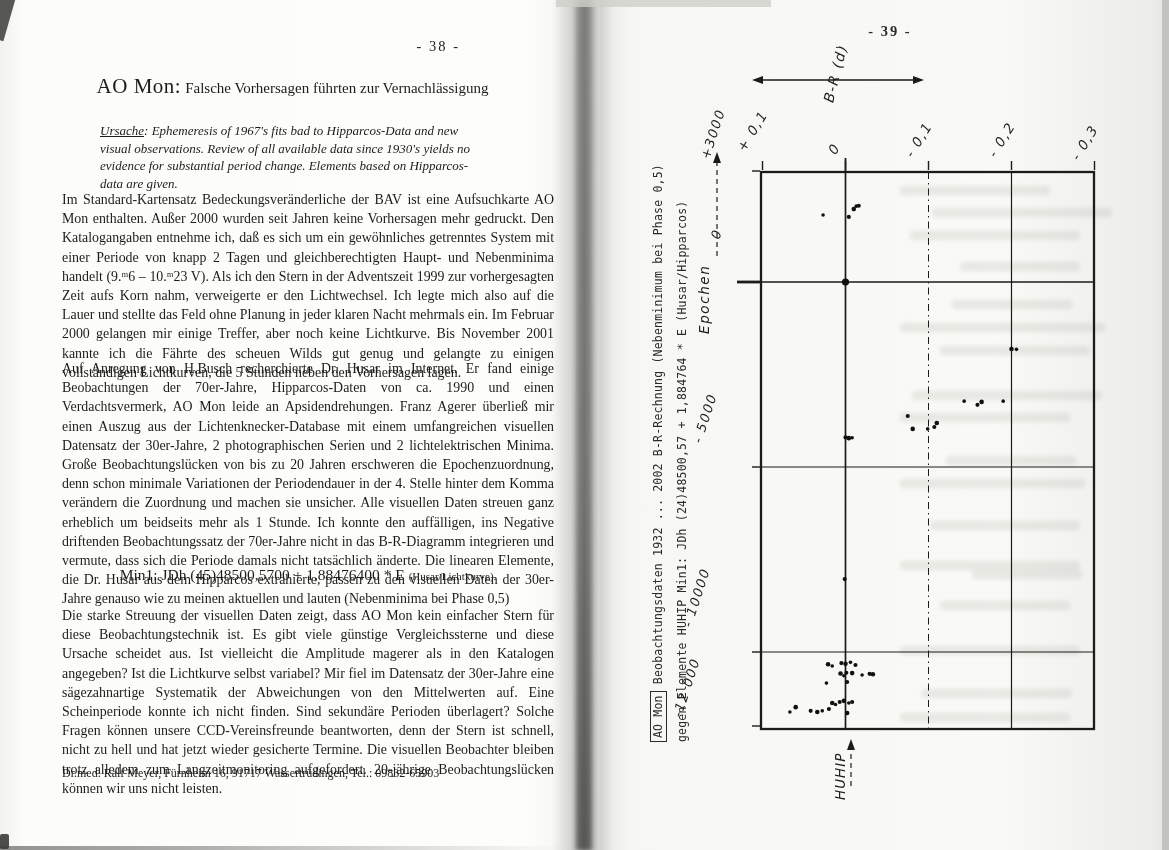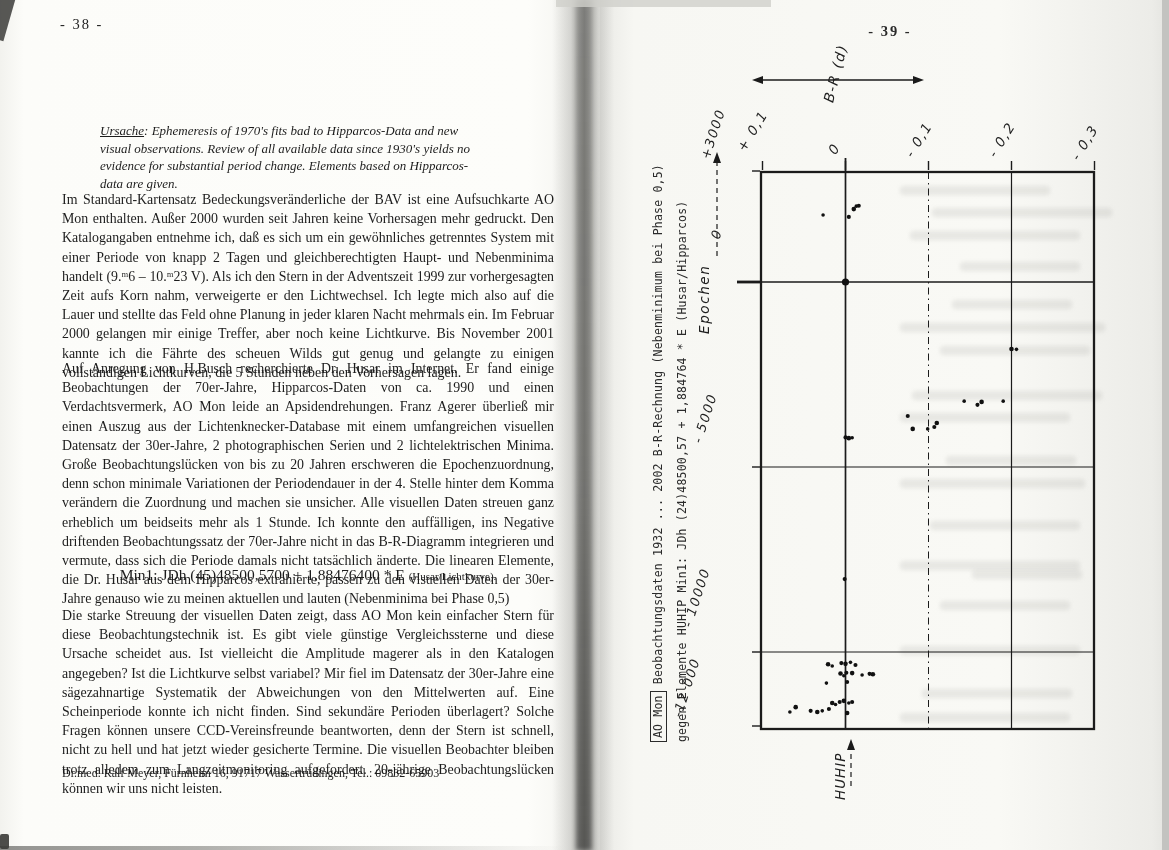--- a/index.html
+++ b/index.html
@@ -4,21 +4,21 @@
 <style>
   html,body{margin:0;padding:0;}
   body{width:1169px;height:850px;overflow:hidden;background:#d6d6d3;position:relative;
        font-family:"Liberation Serif",serif;color:#1c1c1c;}
   .spread{position:absolute;inset:0;}
   .page{position:absolute;top:0;height:850px;}
   .page-left{left:0;width:600px;background:linear-gradient(90deg,#f2f2ee 0%,#fcfcf9 4%,#fdfdfa 88%,#efefeb 100%);}
   .page-right{left:600px;width:569px;background:linear-gradient(90deg,#e9e9e5 0%,#f7f7f3 6%,#f9f9f5 70%,#ececе8 97%,#e3e3df 100%);}
   .page-right{background:linear-gradient(90deg,#e9e9e5 0%,#f7f7f3 6%,#f9f9f5 70%,#ececE8 97%,#e3e3df 100%);}
   .pagenum{position:absolute;font-size:14.5px;letter-spacing:2px;color:#222;}
-  .pagenum-left{top:16px;left:60px;width:400px;text-align:left;}
+  .pagenum-left{top:38px;left:60px;width:400px;text-align:right;}
   .pagenum-right{top:23px;left:230px;width:120px;text-align:center;font-weight:bold;color:#2a2a2a;}
   .title{position:absolute;top:74px;left:40px;width:505px;text-align:center;white-space:nowrap;}
   .title .star{font-size:21px;letter-spacing:.5px;}
   .title .rest{font-size:15px;}
   .abstract{position:absolute;top:122px;left:100px;width:375px;font-style:italic;font-size:13px;line-height:17.5px;text-align:left;}
   .abstract .abslabel{text-decoration:underline;}
   .body-par{position:absolute;left:62px;width:492px;font-size:13.9px;line-height:19.2px;text-align:justify;margin:0;}
   #par1{top:190px;}
   #par2{top:359px;}
   #par3{top:606px;}
@@ -51,23 +51,27 @@
   .art-topstrip{position:absolute;left:556px;top:0;width:215px;height:7px;background:#cfcfcb;opacity:.8;}
 </style>
 </head>
 <body>
 
 <div class="spread">
 
   <div class="page page-left">
     <div class="pagenum pagenum-left">- 38 -</div>
 
+    <div class="title">
+      <span class="star">AO Mon:</span>
+      <span class="rest">Falsche Vorhersagen führten zur Vernachlässigung</span>
+    </div>
 
     <div class="abstract">
-      <span class="abslabel">Ursache</span><span>: Ephemeresis of 1970's fits bad to Hipparcos-Data and new visual observations. Review of all available data since 1930's yields no evidence for substantial period change. Elements based on Hipparcos-data are given.</span>
+      <span class="abslabel">Ursache</span><span>: Ephemeresis of 1967's fits bad to Hipparcos-Data and new visual observations. Review of all available data since 1930's yields no evidence for substantial period change. Elements based on Hipparcos-data are given.</span>
     </div>
 
     <p class="body-par" id="par1">Im Standard-Kartensatz Bedeckungsveränderliche der BAV ist eine Aufsuchkarte AO Mon enthalten. Außer 2000 wurden seit Jahren keine Vorhersagen mehr gedruckt. Den Katalogangaben entnehme ich, daß es sich um ein gewöhnliches getrenntes System mit einer Periode von knapp 2 Tagen und gleichberechtigten Haupt- und Nebenminima handelt (9.ᵐ6 – 10.ᵐ23 V). Als ich den Stern in der Adventszeit 1999 zur vorhergesagten Zeit aufs Korn nahm, verweigerte er den Lichtwechsel. Ich legte mich also auf die Lauer und stellte das Feld ohne Planung in jeder klaren Nacht mehrmals ein. Im Februar 2000 gelangen mir einige Treffer, aber noch keine Lichtkurve. Bis November 2001 kannte ich die Fährte des scheuen Wilds gut genug und gelangte zu einigen vollständigen Lichtkurven, die 5 Stunden neben den Vorhersagen lagen.</p>
     <p class="body-par" id="par2">Auf Anregung von H.Busch recherchierte Dr. Husar im Internet. Er fand einige Beobachtungen der 70er-Jahre, Hipparcos-Daten von ca. 1990 und einen Verdachtsvermerk, AO Mon leide an Apsidendrehungen. Franz Agerer überließ mir einen Auszug aus der Lichtenknecker-Database mit einem umfangreichen visuellen Datensatz der 30er-Jahre, 2 photographischen Serien und 2 lichtelektrischen Minima. Große Beobachtungslücken von bis zu 20 Jahren erschweren die Epochenzuordnung, denn schon minimale Variationen der Periodendauer in der 4. Stelle hinter dem Komma verändern die Zuordnung und machen sie unsicher. Alle visuellen Daten streuen ganz erheblich um beidseits mehr als 1 Stunde. Ich konnte den auffälligen, ins Negative driftenden Beobachtungssatz der 70er-Jahre nicht in das B-R-Diagramm integrieren und vermute, dass sich die Periode damals nicht tatsächlich änderte. Die linearen Elemente, die Dr. Husar aus dem Hipparcos extrahierte, passen zu den visuellen Daten der 30er-Jahre genauso wie zu meinen aktuellen und lauten (Nebenminima bei Phase 0,5)</p>
 
     <div class="formula">
       <span>Min1: JDh (45)48500,5700 + 1,88476400 * E </span><span class="small">(Husar/Lichtkurve).</span>
     </div>
 
     <p class="body-par" id="par3">Die starke Streuung der visuellen Daten zeigt, dass AO Mon kein einfacher Stern für diese Beobachtungstechnik ist. Es gibt viele günstige Vergleichssterne und diese Ursache scheidet aus. Ist vielleicht die Amplitude magerer als in den Katalogen angegeben? Ist die Lichtkurve selbst variabel? Mir fiel im Datensatz der 30er-Jahre eine sägezahnartige Systematik der Abweichungen von den Mittelwerten auf. Eine Scheinperiode konnte ich nicht finden. Sind sekundäre Perioden überlagert? Solche Fragen können unsere CCD-Vereinsfreunde beantworten, denn der Stern ist schnell, nicht zu hell und hat jetzt wieder gesicherte Termine. Die visuellen Beobachter bleiben trotz alledem zum Langzeitmonitoring aufgefordert. 20-jährige Beobachtungslücken können wir uns nicht leisten.</p>

